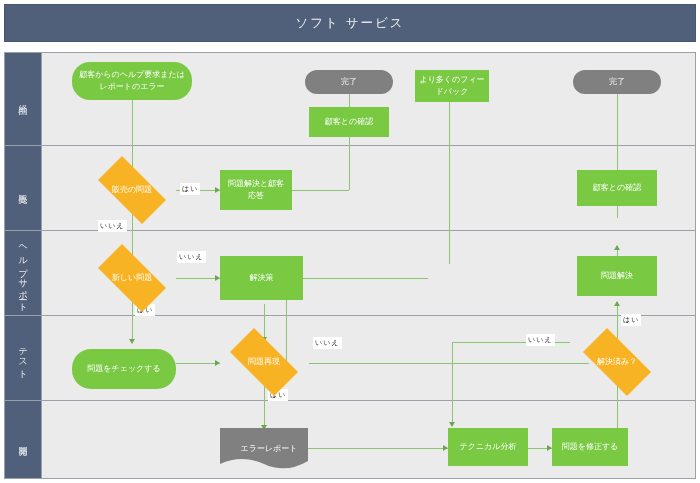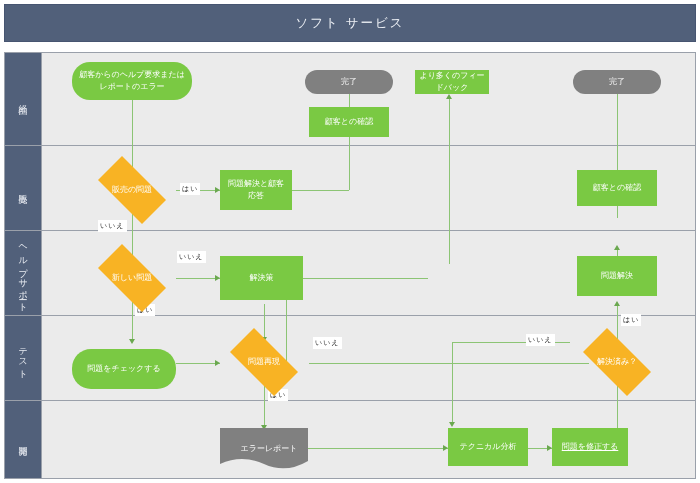--- a/index.html
+++ b/index.html
@@ -264,21 +264,21 @@
     <div class="edge-label" style="left:522px;top:282px;">いいえ</div>
 
     <div class="node terminal" style="left:68px;top:10px;width:120px;height:38px;">
       <span>顧客からのヘルプ要求またはレポートのエラー</span>
     </div>
 
     <div class="node done" style="left:301px;top:18px;width:88px;height:24px;">
       <span>完了</span>
     </div>
 
-    <div class="node process" style="left:411px;top:18px;width:74px;height:24px;">
+    <div class="node process" style="left:411px;top:18px;width:74px;height:32px;">
       <span>より多くのフィードバック</span>
     </div>
 
     <div class="node done" style="left:569px;top:18px;width:88px;height:24px;">
       <span>完了</span>
     </div>
 
     <div class="node process" style="left:305px;top:55px;width:80px;height:30px;">
       <span>顧客との確認</span>
     </div>
@@ -328,18 +328,18 @@
       <svg class="doc-shape" viewBox="0 0 88 42" preserveAspectRatio="none">
         <path d="M0 0 H88 V33 Q66 46 44 36 Q22 26 0 36 Z" fill="#808080"></path>
       </svg>
       <span class="doc-text">エラーレポート</span>
     </div>
 
     <div class="node process" style="left:444px;top:376px;width:80px;height:38px;">
       <span>テクニカル分析</span>
     </div>
 
-    <div class="node process" style="left:548px;top:376px;width:76px;height:38px;text-decoration:underline;">
+    <div class="node process" style="left:548px;top:376px;width:76px;height:38px;">
       <span>問題を修正する</span>
     </div>
 
   </div>
 </div>
 
 </body></html>

